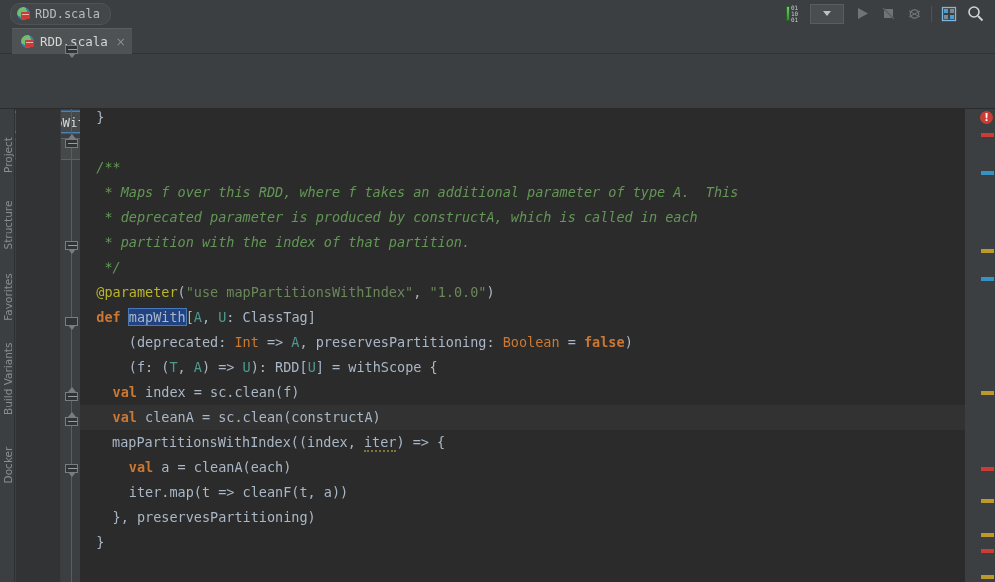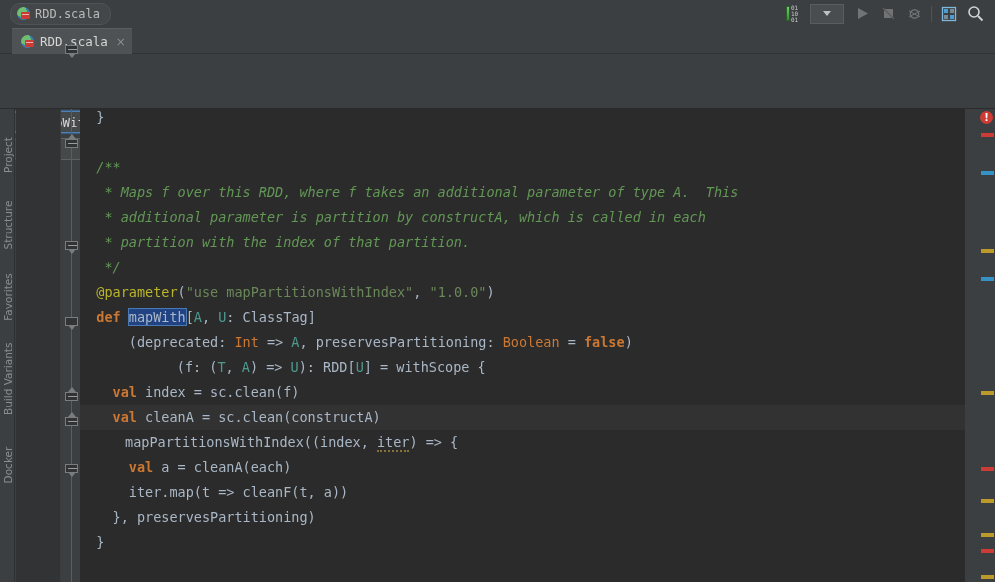--- a/index.html
+++ b/index.html
@@ -517,30 +517,30 @@
     <span class="base"></span>
 </div>
 
 <div class="code">
   <div class="caretline"></div>
   <div id="code-lines">
       <div class="ln" style="top: -4px; left: 16.26px;"><span class="plain">}</span></div>
       <div class="ln" style="top: 21px; left: 0px;"></div>
       <div class="ln" style="top: 46px; left: 16.26px;"><span class="comment">/**</span></div>
       <div class="ln" style="top: 71px; left: 16.26px;"><span class="comment"> * Maps f over this RDD, where f takes an additional parameter of type A.  This</span></div>
-      <div class="ln" style="top: 96px; left: 16.26px;"><span class="comment"> * additional parameter is partition by constructA, which is called in each</span></div>
+      <div class="ln" style="top: 96px; left: 16.26px;"><span class="comment"> * deprecated parameter is produced by constructA, which is called in each</span></div>
       <div class="ln" style="top: 121px; left: 16.26px;"><span class="comment"> * partition with the index of that partition.</span></div>
       <div class="ln" style="top: 146px; left: 16.26px;"><span class="comment"> */</span></div>
       <div class="ln" style="top: 171px; left: 16.26px;"><span class="ann">@parameter</span><span class="plain">(</span><span class="str">"use mapPartitionsWithIndex"</span><span class="plain">, </span><span class="str">"1.0.0"</span><span class="plain">)</span></div>
       <div class="ln" style="top: 196px; left: 16.26px;"><span class="kw">def </span><span class="hl">mapWith</span><span class="plain">[</span><span class="greenT">A</span><span class="plain">, </span><span class="greenT">U</span><span class="plain">: ClassTag]</span></div>
       <div class="ln" style="top: 221px; left: 48.78px;"><span class="plain">(deprecated: </span><span class="orangeT">Int</span><span class="plain"> =&gt; </span><span class="greenT">A</span><span class="plain">, preservesPartitioning: </span><span class="orangeT">Boolean</span><span class="plain"> = </span><span class="kw">false</span><span class="plain">)</span></div>
-      <div class="ln" style="top: 246px; left: 48.78px; margin-left: 48px;"><span class="plain">(f: (</span><span class="greenT">T</span><span class="plain">, </span><span class="greenT">A</span><span class="plain">) =&gt; </span><span class="greenT">U</span><span class="plain">): RDD[</span><span class="greenT">U</span><span class="plain">] = withScope {</span></div>
+      <div class="ln" style="top: 246px; left: 48.78px;"><span class="plain">(f: (</span><span class="greenT">T</span><span class="plain">, </span><span class="greenT">A</span><span class="plain">) =&gt; </span><span class="greenT">U</span><span class="plain">): RDD[</span><span class="greenT">U</span><span class="plain">] = withScope {</span></div>
       <div class="ln" style="top: 271px; left: 32.52px;"><span class="kw">val </span><span class="plain">index = sc.clean(f)</span></div>
       <div class="ln" style="top: 296px; left: 32.52px;"><span class="kw">val </span><span class="plain">cleanA = sc.clean(constructA)</span></div>
-      <div class="ln" style="top: 321px; left: 45px;"><span class="plain">mapPartitionsWithIndex((index, </span><span class="squig">iter</span><span class="plain">) =&gt; {</span></div>
+      <div class="ln" style="top: 321px; left: 32px;"><span class="plain">mapPartitionsWithIndex((index, </span><span class="squig">iter</span><span class="plain">) =&gt; {</span></div>
       <div class="ln" style="top: 346px; left: 48.78px;"><span class="kw">val </span><span class="plain">a = cleanA(each)</span></div>
       <div class="ln" style="top: 371px; left: 48.78px;"><span class="plain">iter.map(t =&gt; cleanF(t, a))</span></div>
       <div class="ln" style="top: 396px; left: 32.52px;"><span class="plain">}, preservesPartitioning)</span></div>
       <div class="ln" style="top: 421px; left: 16.26px;"><span class="plain">}</span></div>
       <div class="ln" style="top: 446px; left: 0px;"></div>
       <div class="ln" style="top: 471px; left: 16.26px;"></div>
     </div>
 </div>
 
 <div class="markerbar">

